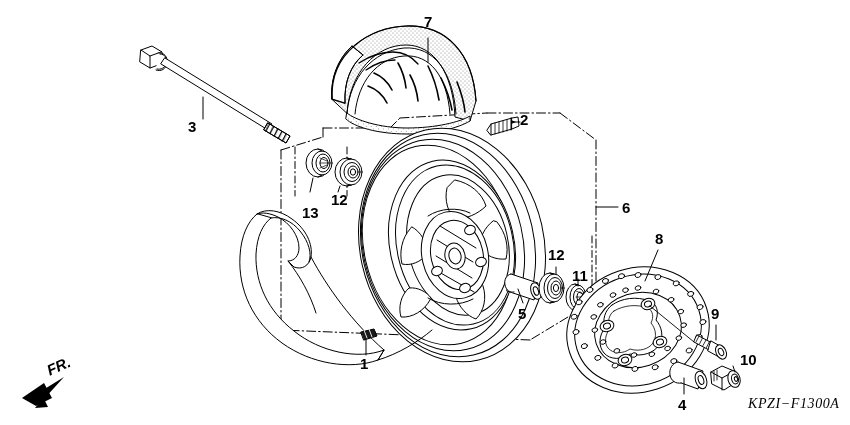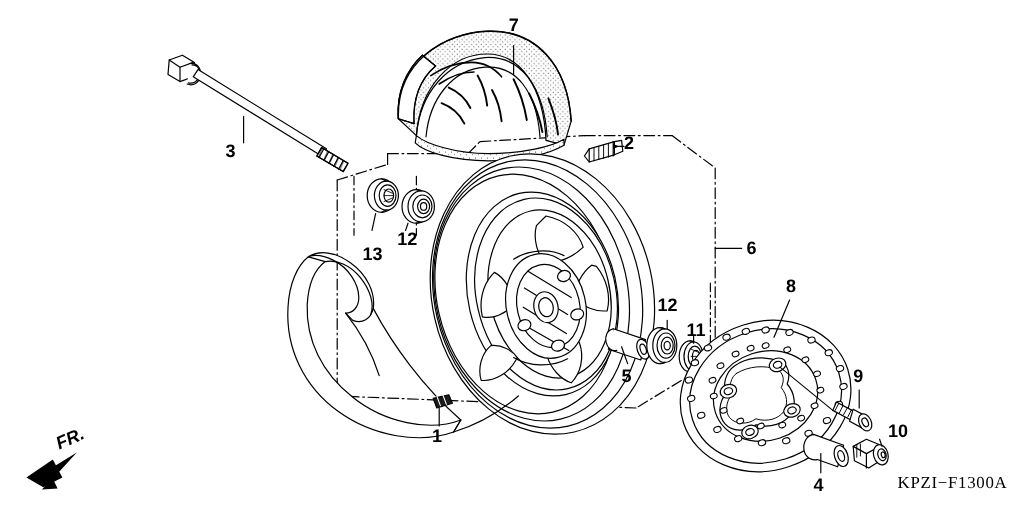--- a/index.html
+++ b/index.html
@@ -36,20 +36,21 @@
   }
   #part-number {
     position: absolute;
     left: 748px;
     top: 396px;
     font-family: "Liberation Serif", serif;
     font-size: 14px;
     letter-spacing: 0.6px;
     color: #000000;
     white-space: nowrap;
+    font-style: italic;
   }
   #fr-label {
     position: absolute;
     left: 44px;
     top: 363px;
     font-family: "Liberation Sans", sans-serif;
     font-size: 15px;
     font-weight: bold;
     font-style: italic;
     color: #000000;

